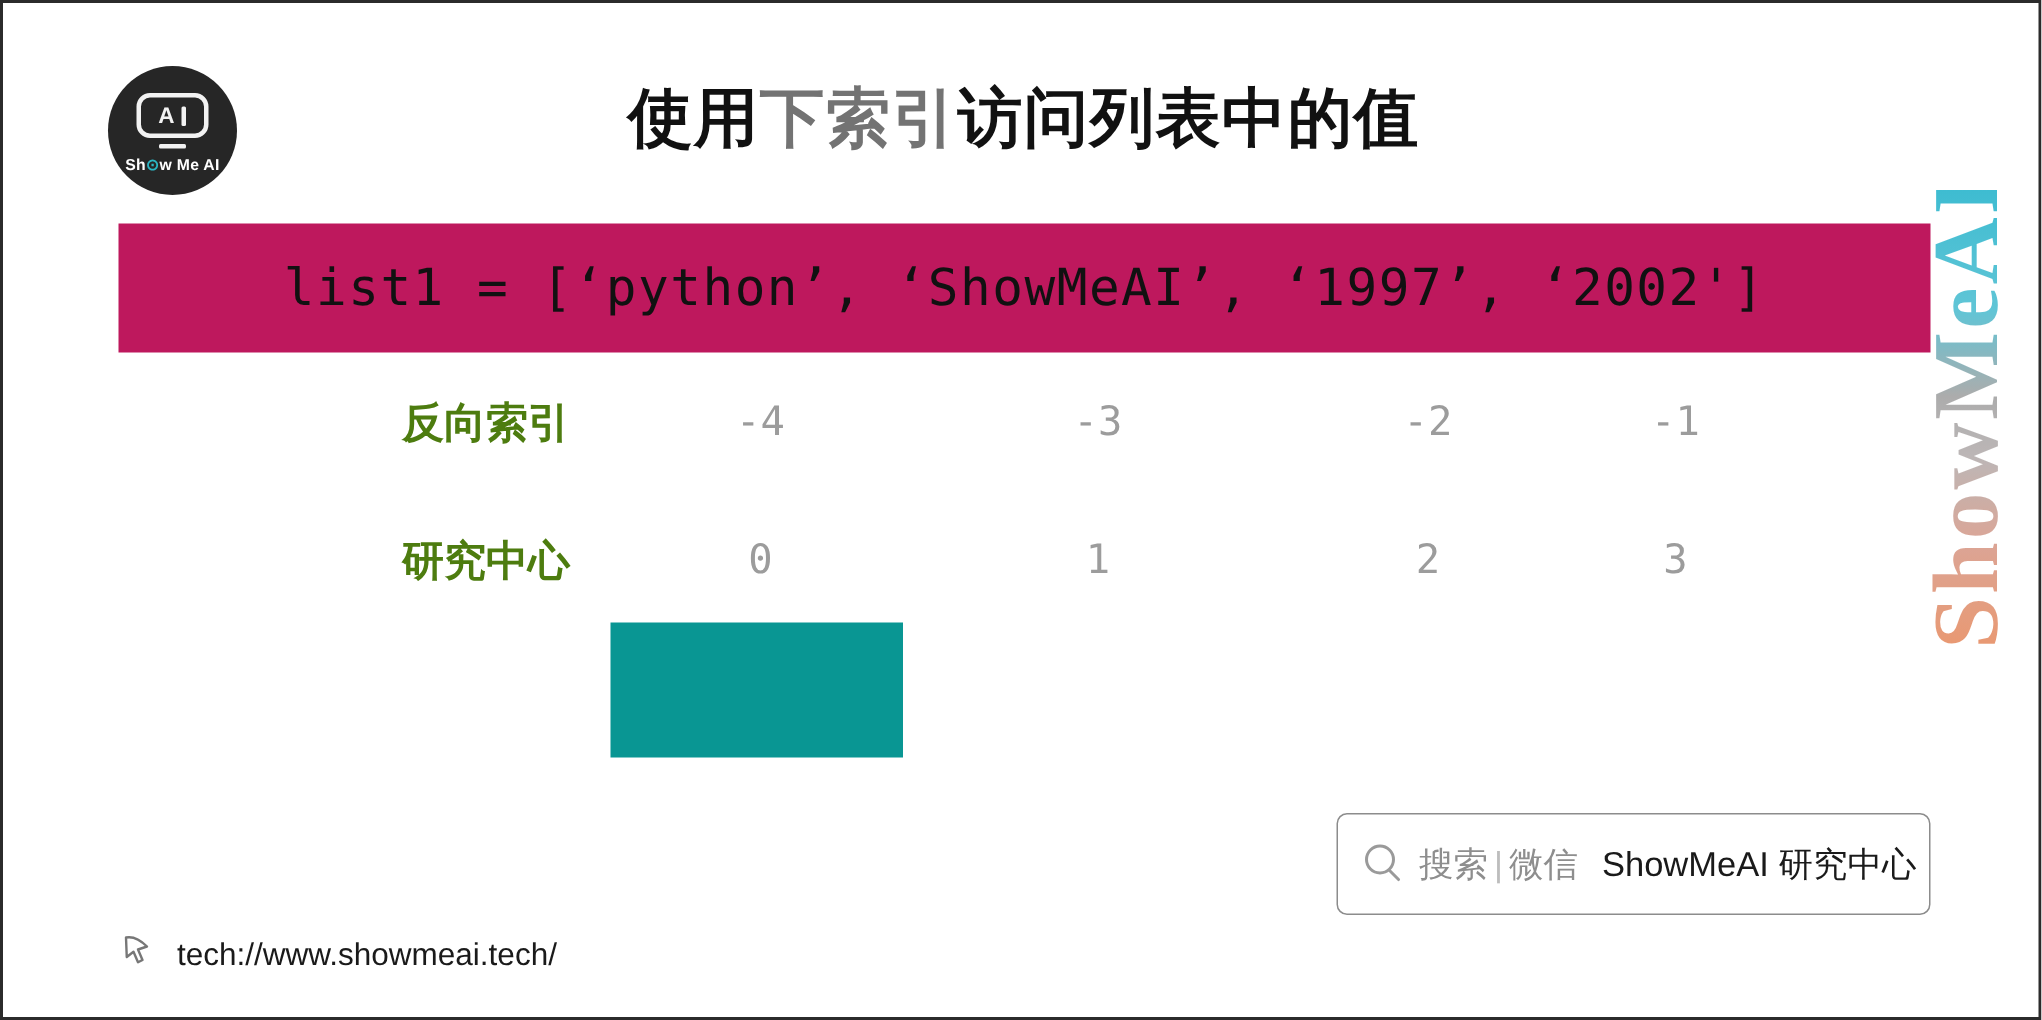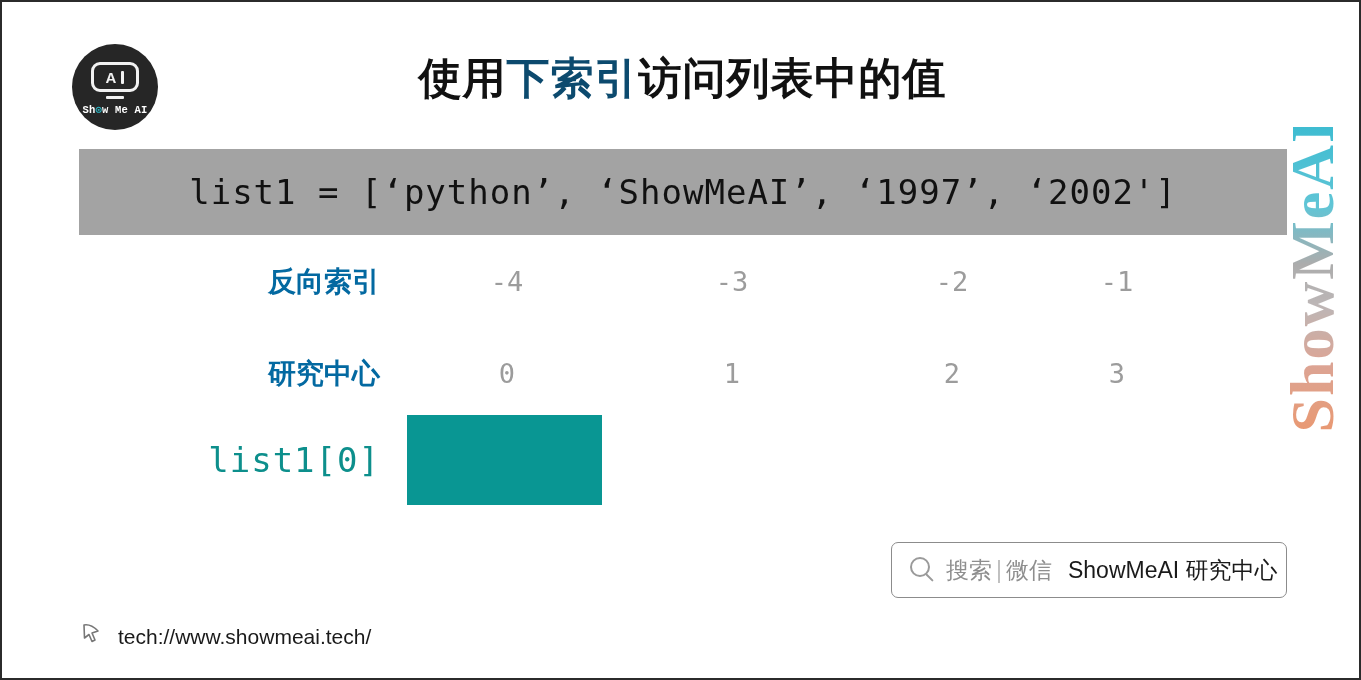--- a/index.html
+++ b/index.html
@@ -41,56 +41,56 @@
     width:3px; height:13px; background:#f2f2f2; border-radius:1px;
   }
   #logo .stand {
     width:18px; height:3px; background:#f2f2f2;
     margin-top:4px; border-radius:1px;
   }
   #logo .brand {
     margin-top:4px;
     font-size:10.5px; font-weight:bold; color:#ffffff;
     letter-spacing:.2px; white-space:nowrap;
-    font-family:Liberation Mono, monospace;
+    font-family:Liberation Sans, sans-serif;
   }
   #logo .brand .dot { color:#2bb6c4; }
 
   
   #title {
     position:absolute; left:0; top:48px; width:1361px;
     text-align:center;
     font-size:43px; font-weight:bold; color:#111111;
     letter-spacing:1px;
     font-family:"Liberation Sans", sans-serif;
     white-space:nowrap;
   }
-  #title .hl { color:#0c4a6e; }
+  #title .hl { color:#737373; }
 
   
   #codebar {
     position:absolute; left:77px; top:147px;
     width:1208px; height:86px;
-    background:#a3a3a3;
+    background:#be185d;
     display:flex; align-items:center; justify-content:center;
   }
   #codebar .code {
     font-family:"DejaVu Sans Mono", monospace;
     font-size:34px; color:#111111;
     letter-spacing:1px; white-space:pre;
   }
 
   
   .row { position:absolute; left:0; width:1361px; height:54px; }
   #row-neg { top:253px; }
   #row-pos { top:345px; }
   .row .rowlabel {
     position:absolute; left:0; width:378px;
     text-align:right;
-    font-size:28px; font-weight:bold; color:#0369a1;
+    font-size:28px; font-weight:bold; color:#4d7c0f;
     line-height:54px;
     font-family:"Liberation Sans", sans-serif;
   }
   .row .cells {
     position:absolute; left:405px; top:0; width:800px; height:54px;
   }
   .row .cell {
     position:absolute; top:0; height:54px; line-height:54px;
     text-align:center;
     font-family:"DejaVu Sans Mono", monospace;
@@ -134,21 +134,21 @@
     -webkit-background-clip:text;
     background-clip:text;
     color:transparent;
     -webkit-text-fill-color:transparent;
     opacity:.95;
   }
 
   
   #searchbadge {
     position:absolute; left:889px; top:540px;
-    width:396px; height:56px;
+    width:396px; height:68px;
     border:1.5px solid #8c8c8c;
     border-radius:7px;
     display:flex; align-items:center;
     padding-left:18px; gap:10px;
   }
   #searchbadge .mag {
     width:26px; height:26px; flex:0 0 auto;
     position:relative;
   }
   #searchbadge .mag .ring {
@@ -219,21 +219,20 @@
     <div class="rowlabel">研究中心</div>
     <div class="cells">
       <div class="cell c0">0</div>
       <div class="cell c1">1</div>
       <div class="cell c2">2</div>
       <div class="cell c3">3</div>
     </div>
   </div>
 
   <div id="row-expr">
-    <div id="expr-label">list1[0]</div>
     <div id="answer-box"></div>
   </div>
 
   <div id="watermark">
     <div class="wm-text">ShowMeAI</div>
   </div>
 
   <div id="searchbadge">
     <span class="mag">
       <span class="ring"></span>

